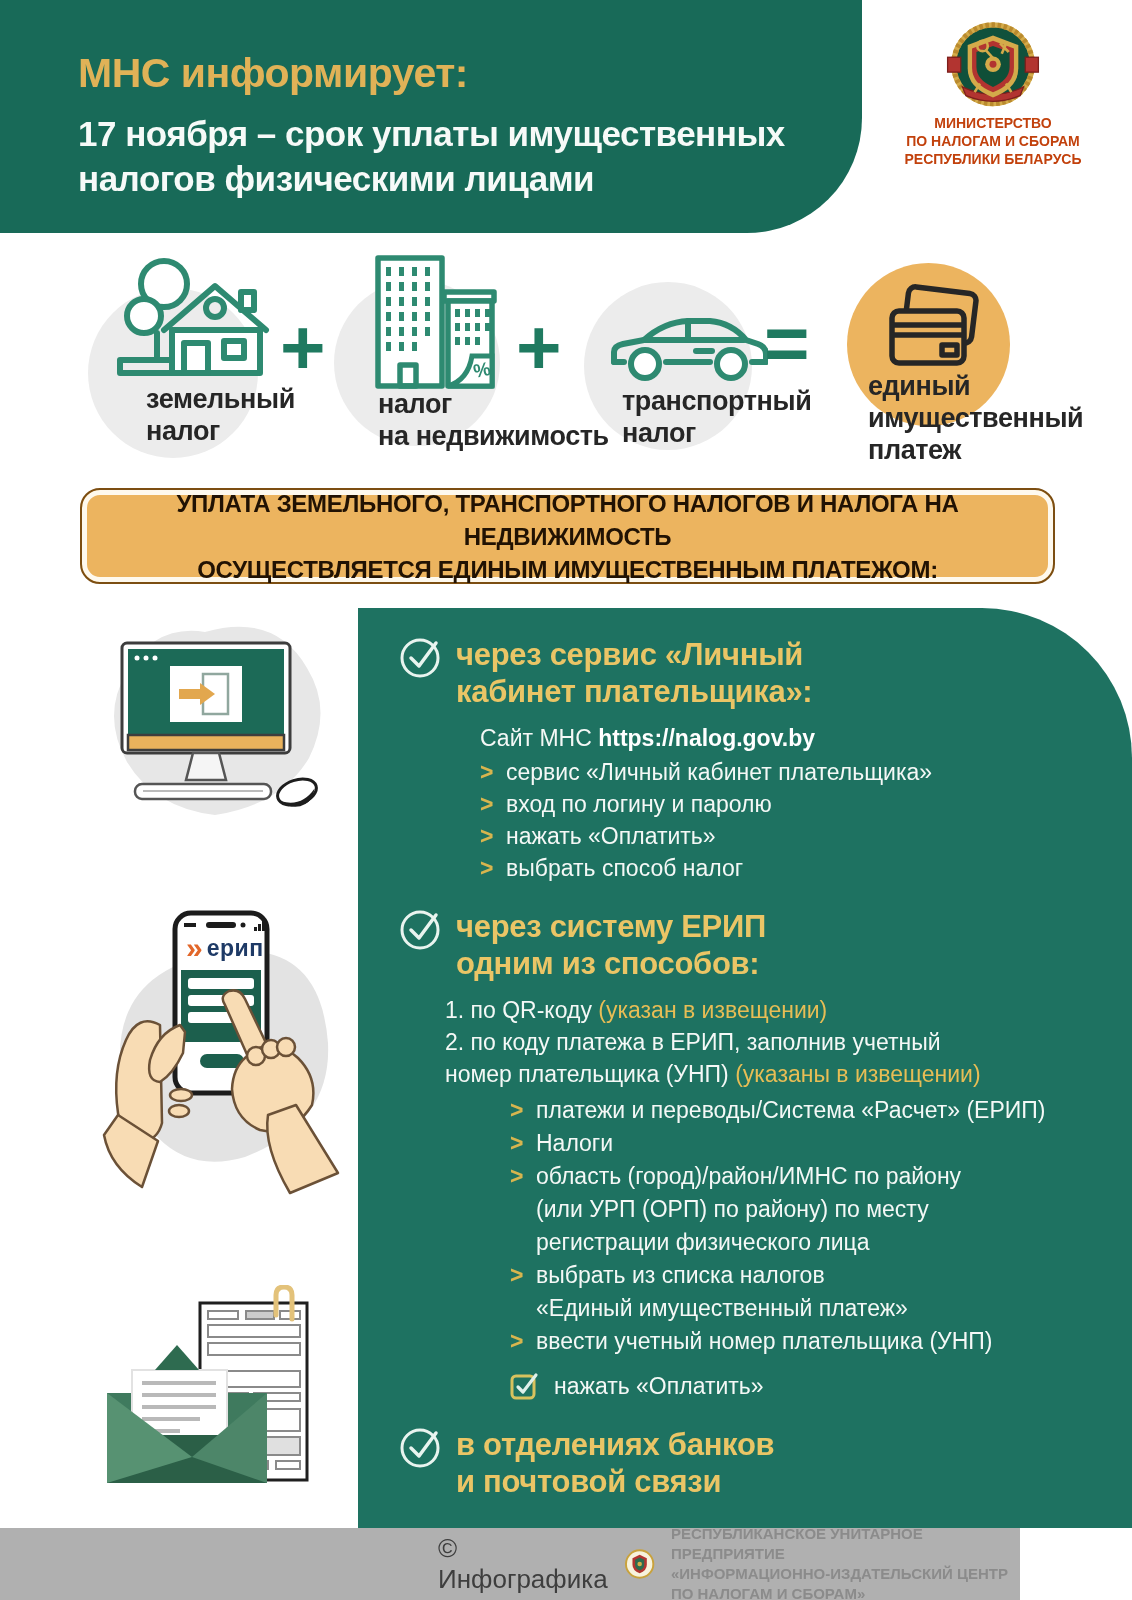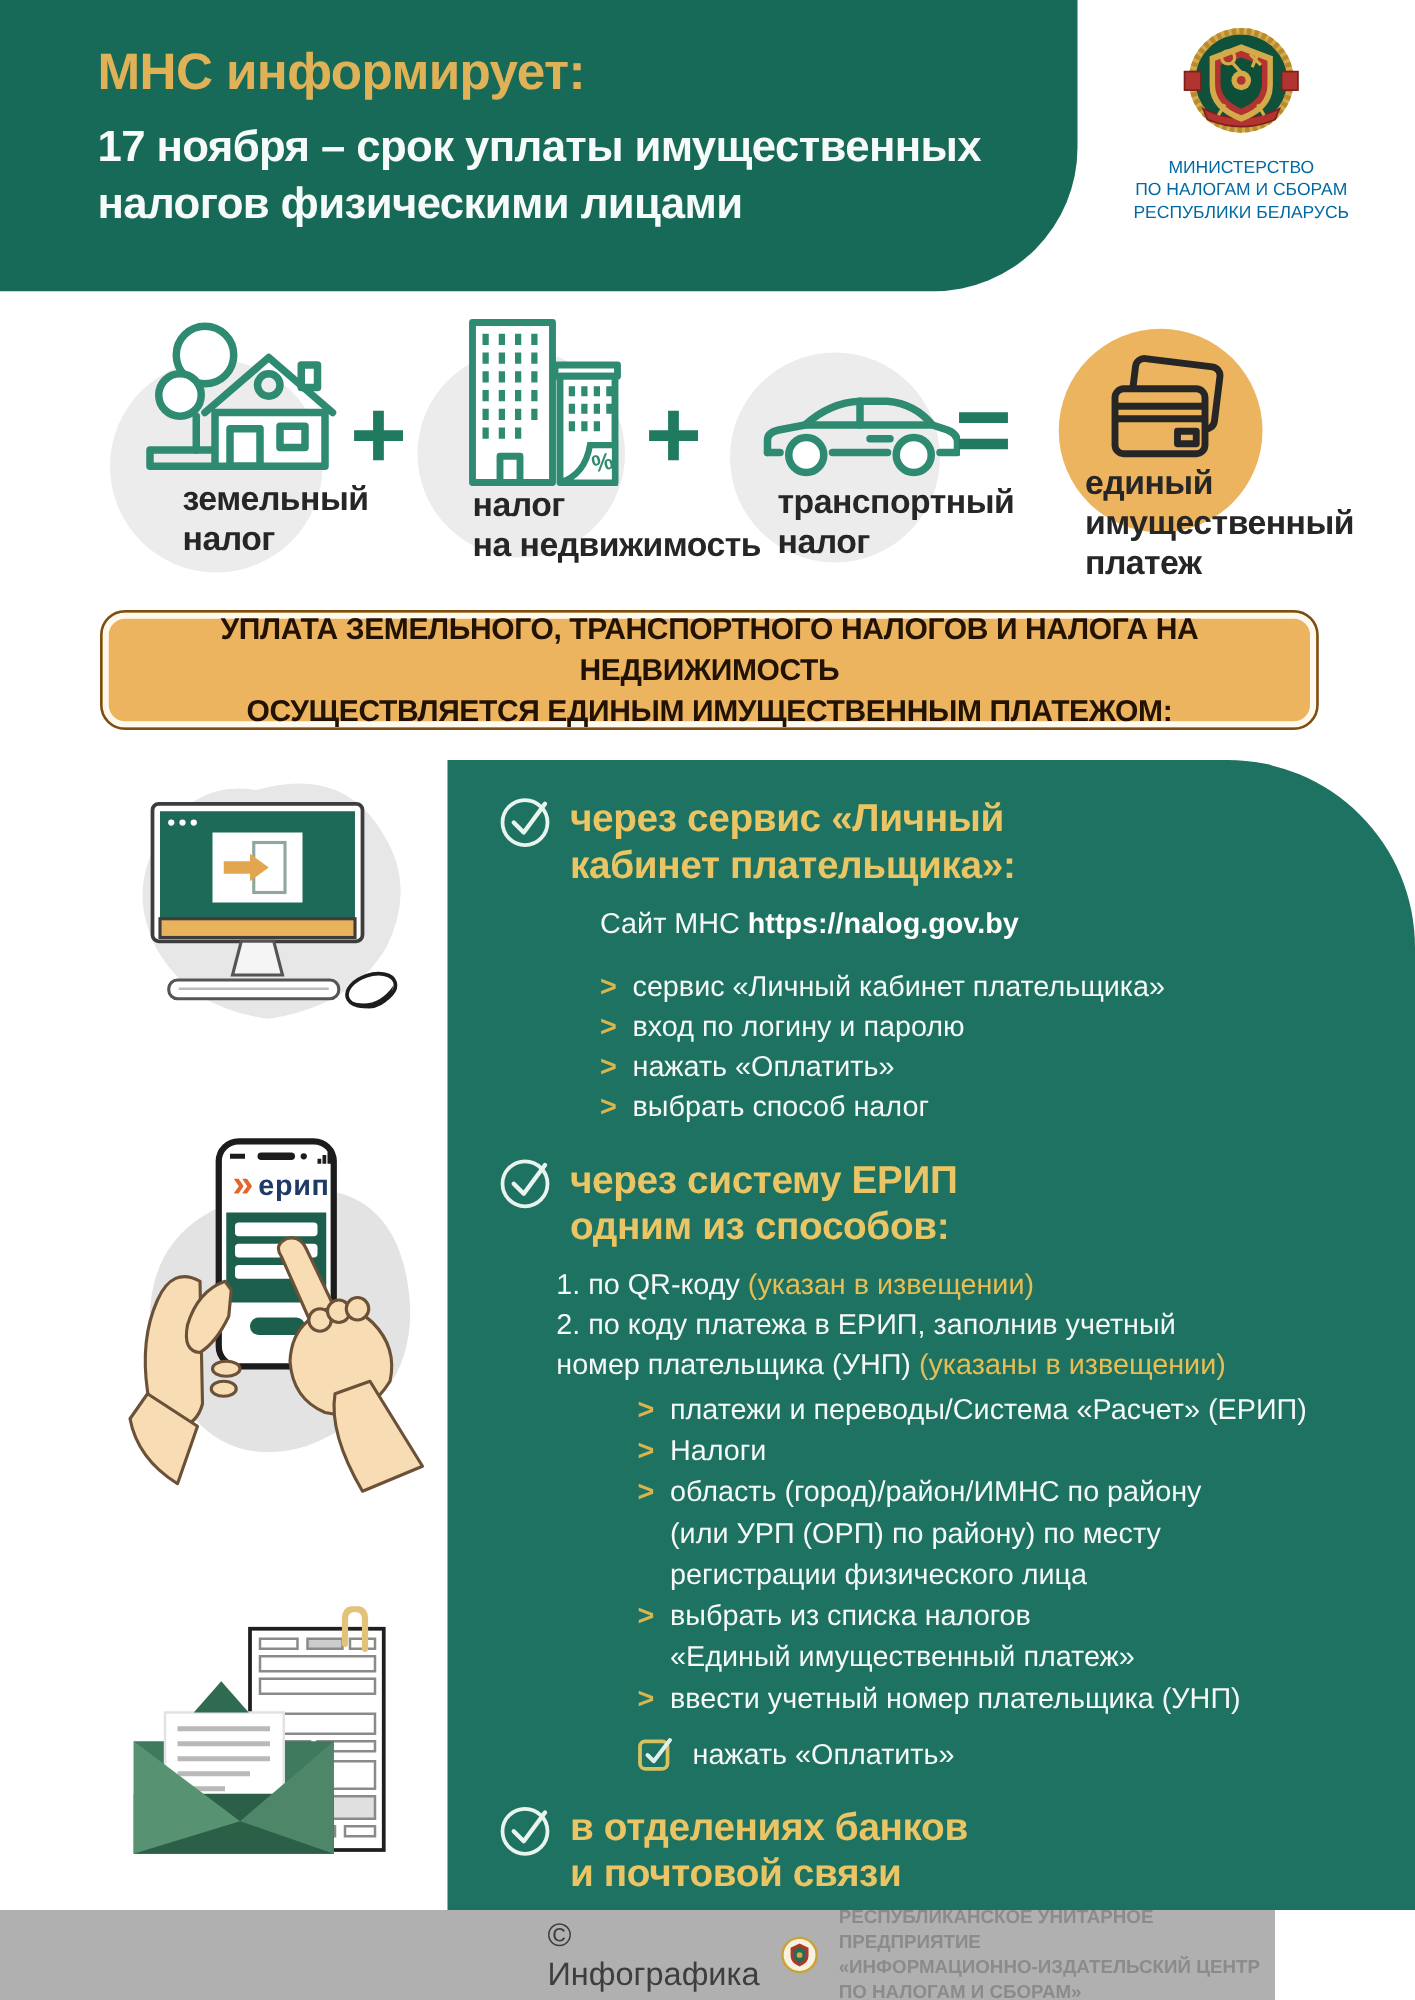--- a/index.html
+++ b/index.html
@@ -5,32 +5,32 @@
   html,body{margin:0;padding:0;}
   body{
     width:1132px;height:1600px;position:relative;overflow:hidden;
     background:#ffffff;
     font-family:"Liberation Sans", sans-serif;
   }
   
   .header{
     position:absolute;left:0;top:0;width:862px;height:233px;
     background:#186a58;border-bottom-right-radius:115px;
-    padding:34px 0 0 78px;box-sizing:border-box;
+    padding:50px 0 0 78px;box-sizing:border-box;
   }
   .header-kicker{
     font-size:41px;font-weight:bold;color:#e0b257;letter-spacing:-0.5px;margin:0 0 14px 0;
   }
   .header-sub{
     font-size:35px;font-weight:bold;color:#f6faf8;line-height:45px;letter-spacing:-0.5px;
   }
   
   .ministry{position:absolute;left:868px;top:18px;width:250px;text-align:center;}
   .ministry svg{display:block;margin:0 auto;}
-  .ministry-text{margin-top:10px;font-size:14px;font-weight:normal;color:#0369a1;line-height:18px;}
+  .ministry-text{font-size:14px;font-weight:bold;color:#c2410c;line-height:18px;}
   
   .eq-circle{position:absolute;border-radius:50%;background:#ececec;}
   .c1{left:88px;top:288px;width:170px;height:170px;}
   .c2{left:334px;top:280px;width:166px;height:166px;}
   .c3{left:584px;top:282px;width:168px;height:168px;}
   .c4{left:847px;top:263px;width:163px;height:163px;background:#ecb45f;}
   .eq-icon{position:absolute;}
   .i1{left:112px;top:236px;}
   .i2{left:370px;top:252px;}
   .i3{left:606px;top:298px;}
@@ -56,21 +56,21 @@
   .panel{
     position:absolute;left:358px;top:608px;width:774px;height:920px;box-sizing:border-box;
     background:#1e7261;border-top-right-radius:150px;
     padding:26px 30px 0 40px;
   }
   .sec{margin-bottom:22px;}
   .sec-head{display:flex;gap:12px;}
   .check-ic{flex:0 0 46px;}
   .sec-title{font-size:31px;font-weight:bold;color:#eac566;line-height:37px;letter-spacing:-0.3px;padding-top:2px;}
   .body{color:#f4f8f6;font-size:23px;}
-  .site-line{margin:12px 0 19px 82px;line-height:32px;}
+  .site-line{margin:12px 0 2px 82px;line-height:32px;}
   .site-url{font-weight:bold;color:#ffffff;text-decoration:none;}
   .brow{position:relative;margin-left:82px;padding-left:26px;line-height:32px;}
   .brow .arr{position:absolute;left:0;top:0;color:#d8b54e;font-weight:bold;}
   .numline{margin-left:47px;line-height:32px;}
   .gold-note{color:#e7bd55;}
   .tree{margin-top:4px;}
   .trow{position:relative;margin-left:112px;padding-left:26px;line-height:33px;}
   .trow .arr{position:absolute;left:0;top:0;color:#d8b54e;font-weight:bold;}
   .trow.cont{padding-left:26px;}
   .action-row{display:flex;align-items:center;gap:14px;margin:12px 0 0 112px;line-height:32px;}

